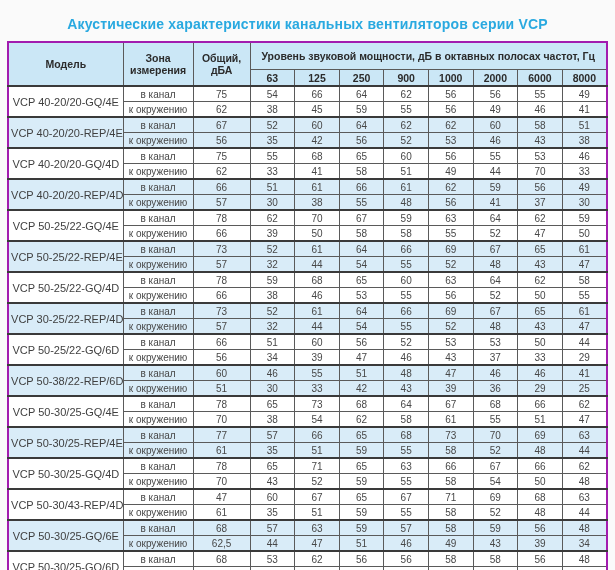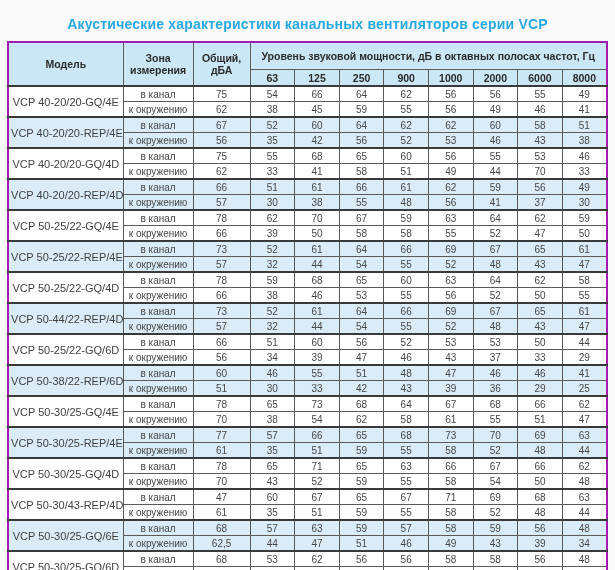--- a/index.html
+++ b/index.html
@@ -262,21 +262,21 @@
         <td>38</td>
         <td>46</td>
         <td>53</td>
         <td>55</td>
         <td>56</td>
         <td>52</td>
         <td>50</td>
         <td>55</td>
       </tr>
       <tr class="group-start shaded">
-        <td class="model-cell" rowspan="2">VCP 50-44/22-REP/4D</td>
+        <td class="model-cell" rowspan="2">VCP 30-25/22-REP/4D</td>
         <td>в канал</td>
         <td>73</td>
         <td>52</td>
         <td>61</td>
         <td>64</td>
         <td>66</td>
         <td>69</td>
         <td>67</td>
         <td>65</td>
         <td>61</td>

